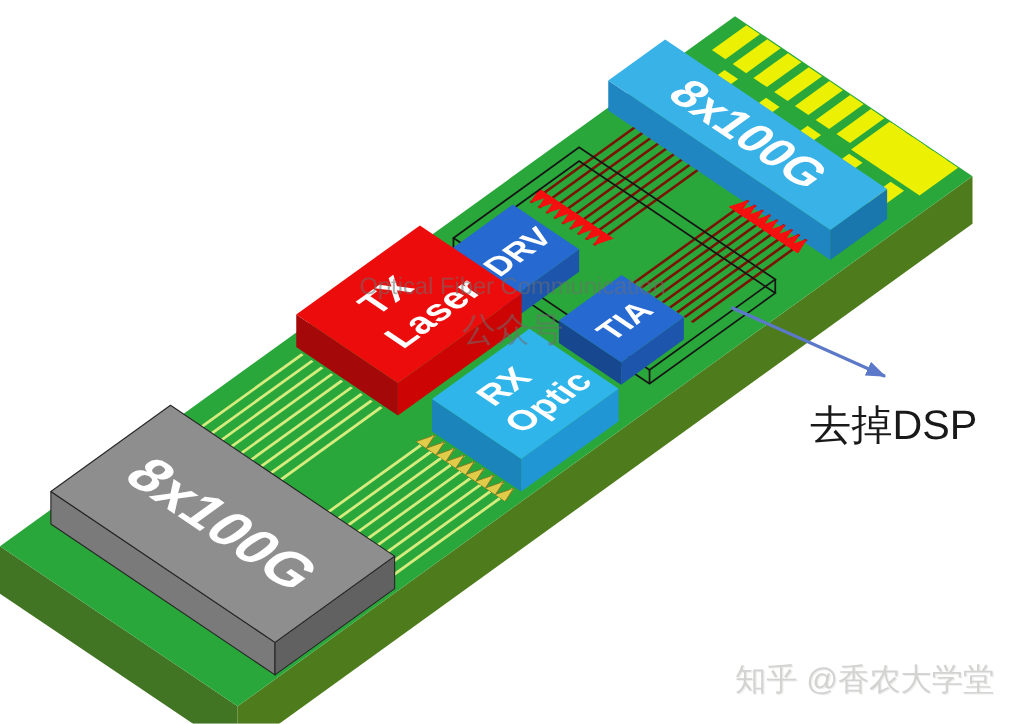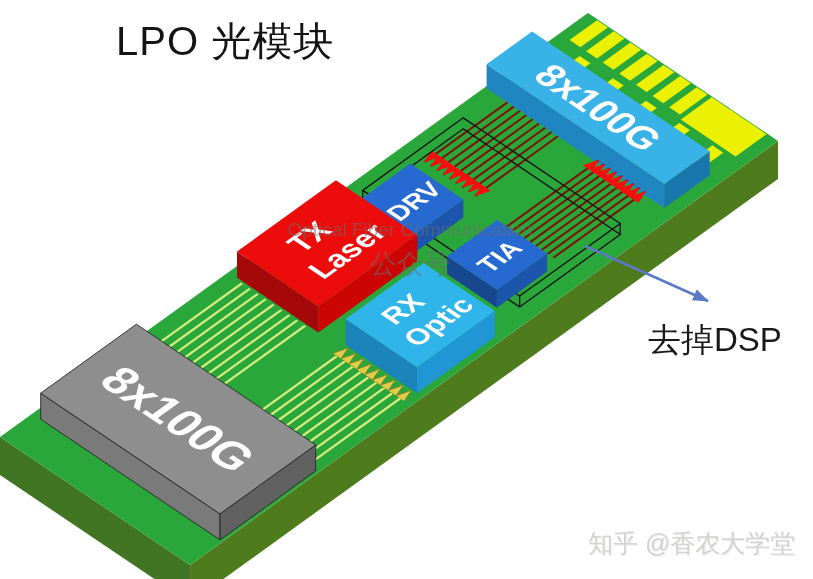--- a/index.html
+++ b/index.html
@@ -140,21 +140,20 @@
       </g>
       <g>
         <polygon points="40.7,393.2 220.0,513.9 220.0,539.9 40.7,419.2" fill="#7a7a7a" stroke="#262626" stroke-width="0.9" stroke-linejoin="round"></polygon>
         <polygon points="220.0,513.9 315.7,444.9 315.7,470.9 220.0,539.9" fill="#616161" stroke="#262626" stroke-width="0.9" stroke-linejoin="round"></polygon>
         <polygon points="40.7,393.2 136.4,324.2 315.7,444.9 220.0,513.9" fill="#8e8e8e" stroke="#262626" stroke-width="0.9" stroke-linejoin="round"></polygon>
       </g>
       <text transform="translate(0,-26) matrix(0.811,-0.585,0.830,0.559,0,437) translate(99,118) rotate(90)" text-anchor="middle" dominant-baseline="central" fill="#ffffff" font-size="46" font-weight="bold">8x100G</text>
       <line x1="585" y1="246" x2="708" y2="301" stroke="#5b79c8" stroke-width="2.6" marker-end="url(#arrBlue)"></line>
     </svg>
 
-  <div class="overlay" id="title" style="color: rgb(20, 20, 20);">LPO 光模块</div>
 
   <div class="overlay" id="wm1" style="color: rgba(110, 110, 110, 0.55);">Optical Fiber Communication</div>
   <div class="overlay" id="note" style="color: rgb(25, 25, 25);">去掉DSP</div>
 
   <div class="overlay" id="wm2" style="color: rgba(110, 110, 110, 0.55);">公众号</div>
 
   <div class="overlay" id="footer" style="color: rgb(211, 211, 209);">知乎 @香农大学堂</div>
 </div>
 
 </body></html>

